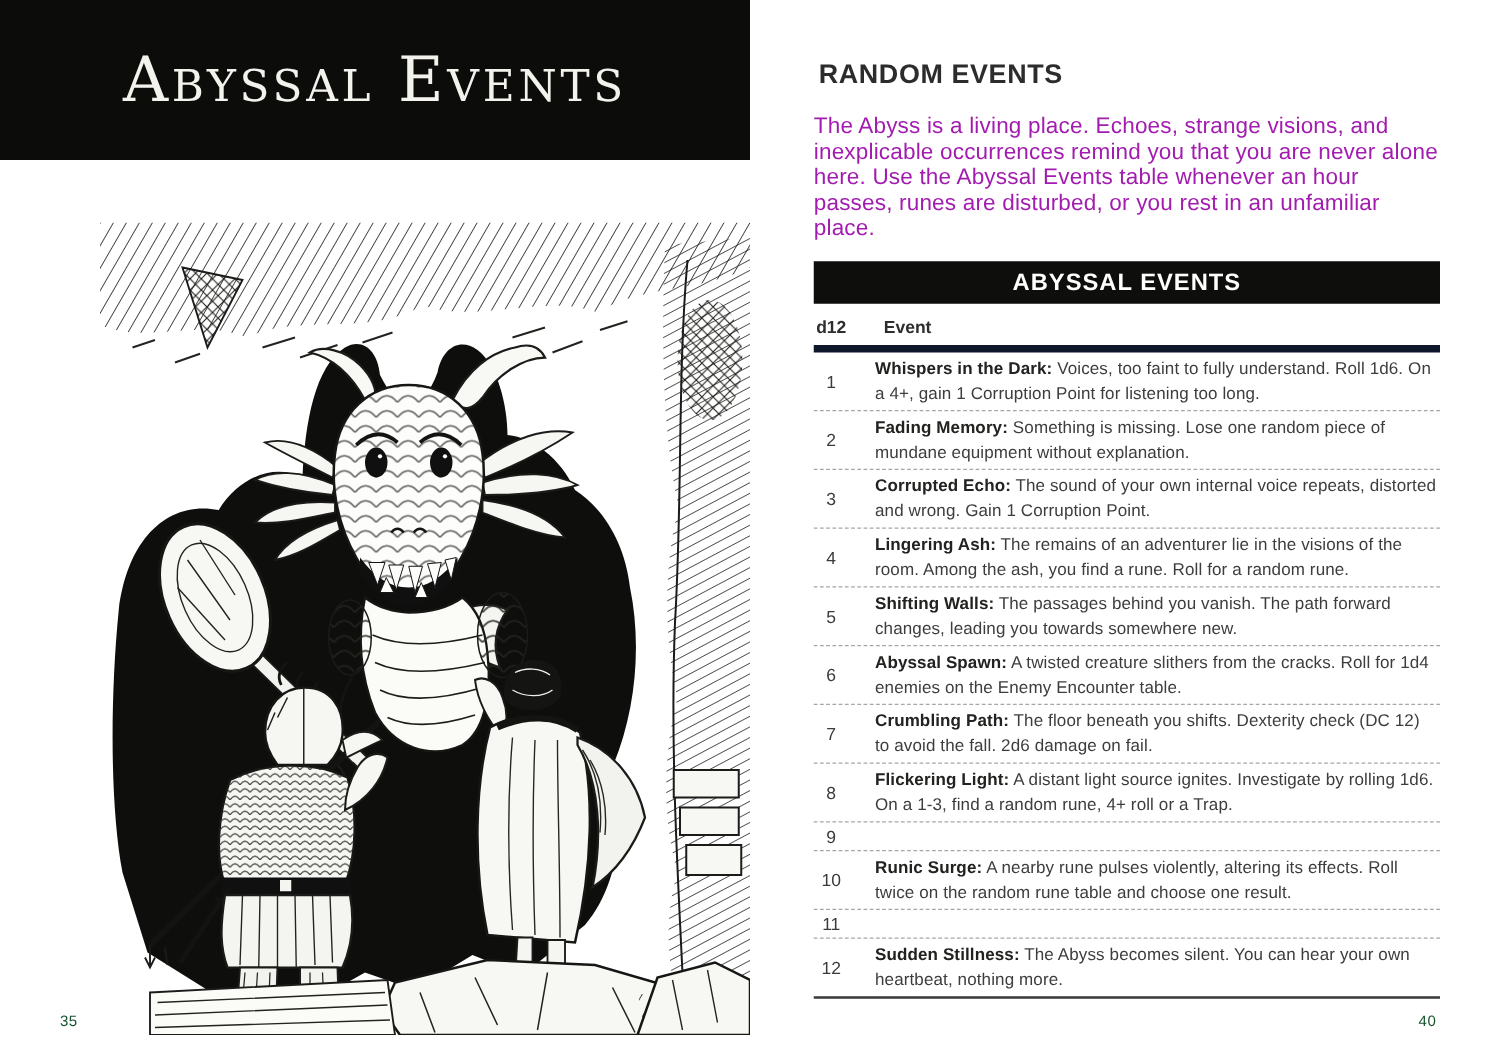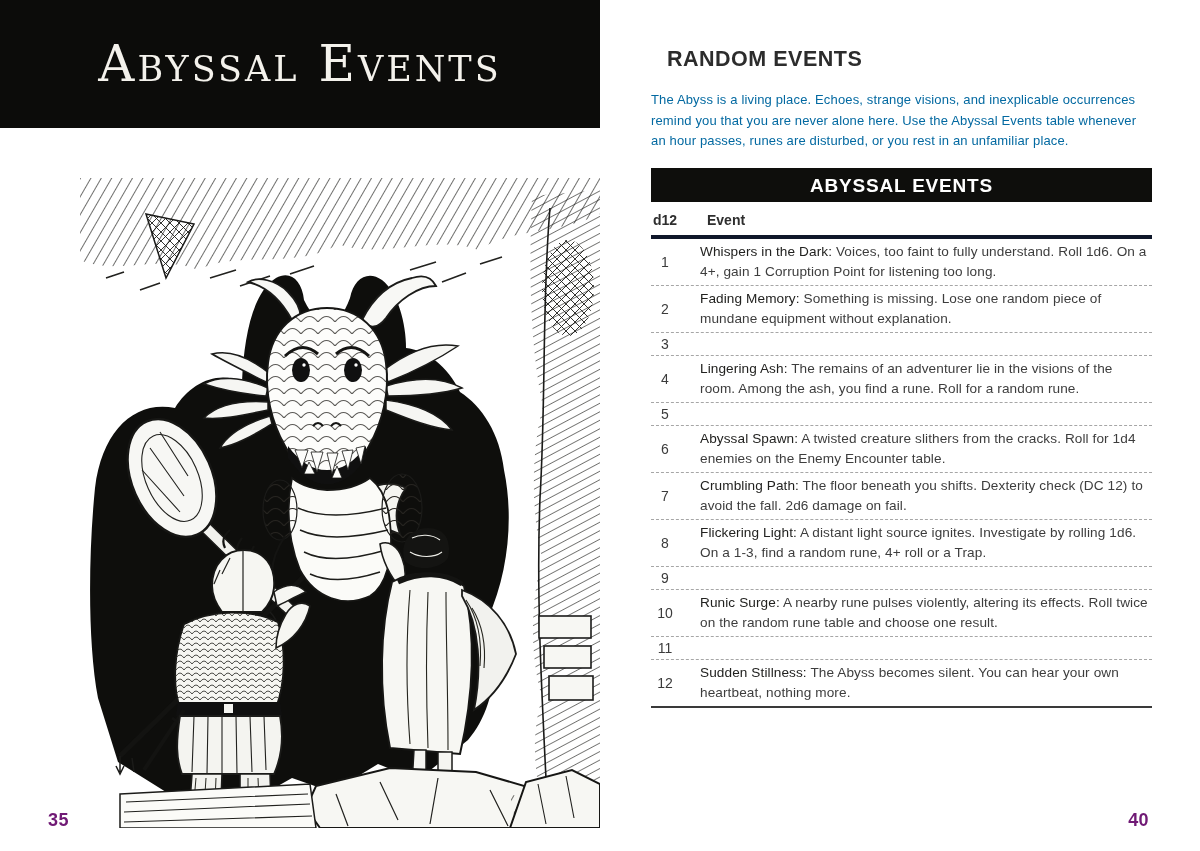--- a/index.html
+++ b/index.html
@@ -11,40 +11,40 @@
   .banner{
     position:absolute;left:0;top:0;width:600px;height:128px;background:#0c0c0a;
     display:flex;align-items:center;justify-content:center;
   }
   .banner h1{
     margin:0;color:#f4f2ec;font-family:"DejaVu Serif","Liberation Serif",serif;
     font-variant:small-caps;font-weight:500;font-size:50px;letter-spacing:3px;
   }
   .illustration{position:absolute;left:40px;top:162px;width:520px;height:650px;}
   .illustration svg{display:block;width:100%;height:100%;}
-  .page-num{position:absolute;top:810px;font-size:18px;font-weight:bold;letter-spacing:.4px;color:#701a75;}
+  .page-num{position:absolute;top:810px;font-size:12px;font-weight:normal;letter-spacing:.4px;color:#14532d;}
   .page-num.left{left:48px;}
   .page-num.right{right:51px;}
   
   .page-right{position:absolute;left:651px;top:0;width:501px;}
-  .page-right h2{margin:47px 16px 0;font-size:21.5px;letter-spacing:.5px;color:#2c2c2c;font-weight:bold;}
-  .intro{margin:18px 0 0;font-size:13px;line-height:20.5px;letter-spacing:.15px;color:#0369a1;}
+  .page-right h2{margin:47px 4px 0;font-size:21.5px;letter-spacing:.5px;color:#2c2c2c;font-weight:bold;}
+  .intro{margin:18px 0 0;font-size:18px;line-height:20.5px;letter-spacing:.15px;color:#a21caf;}
   .table-title{
     margin-top:16px;background:#0e0e0c;color:#ffffff;text-align:center;
     font-weight:bold;font-size:19px;letter-spacing:.8px;height:34px;line-height:35px;
   }
-  .thead{display:flex;padding:10px 0 7px;font-size:14px;font-weight:bold;color:#2e2e2e;border-bottom:4px solid #0f172a;}
+  .thead{display:flex;padding:10px 0 7px;font-size:14px;font-weight:bold;color:#2e2e2e;border-bottom:6px solid #0f172a;}
   .col-d12{width:28px;text-align:center;}
   .col-event{flex:1;margin-left:28px;}
   .rows-wrap{border-bottom:2px solid #3a3a3a;}
   .row{display:flex;padding:3px 0;}
   .row + .row{border-top:1px dashed #a6a6a6;}
   .roll{width:28px;display:flex;align-items:center;justify-content:center;font-size:14px;color:#3b3b3b;}
   .desc{flex:1;margin-left:21px;font-size:13.6px;line-height:20px;letter-spacing:.1px;color:#3d3d3d;padding-right:2px;}
-  .desc .ev-name{font-weight:normal;color:#222220;}
+  .desc .ev-name{font-weight:bold;color:#222220;}
 </style>
 </head>
 <body>
 
 <section>
   <header class="banner">
     <h1>Abyssal Events</h1>
   </header>
 
   <figure class="illustration">
@@ -213,27 +213,29 @@
     <div class="row">
       <div class="roll">1</div>
       <div class="desc"><span class="ev-name">Whispers in the Dark:</span> <span>Voices, too faint to fully understand. Roll 1d6. On a 4+, gain 1 Corruption Point for listening too long.</span></div>
     </div>
     <div class="row">
       <div class="roll">2</div>
       <div class="desc"><span class="ev-name">Fading Memory:</span> <span>Something is missing. Lose one random piece of mundane equipment without explanation.</span></div>
     </div>
     <div class="row">
       <div class="roll">3</div>
+      <div class="desc"><span class="ev-name">Corrupted Echo:</span> <span>The sound of your own internal voice repeats, distorted and wrong. Gain 1 Corruption Point.</span></div>
     </div>
     <div class="row">
       <div class="roll">4</div>
       <div class="desc"><span class="ev-name">Lingering Ash:</span> <span>The remains of an adventurer lie in the visions of the room. Among the ash, you find a rune. Roll for a random rune.</span></div>
     </div>
     <div class="row">
       <div class="roll">5</div>
+      <div class="desc"><span class="ev-name">Shifting Walls:</span> <span>The passages behind you vanish. The path forward changes, leading you towards somewhere new.</span></div>
     </div>
     <div class="row">
       <div class="roll">6</div>
       <div class="desc"><span class="ev-name">Abyssal Spawn:</span> <span>A twisted creature slithers from the cracks. Roll for 1d4 enemies on the Enemy Encounter table.</span></div>
     </div>
     <div class="row">
       <div class="roll">7</div>
       <div class="desc"><span class="ev-name">Crumbling Path:</span> <span>The floor beneath you shifts. Dexterity check (DC 12) to avoid the fall. 2d6 damage on fail.</span></div>
     </div>
     <div class="row">

